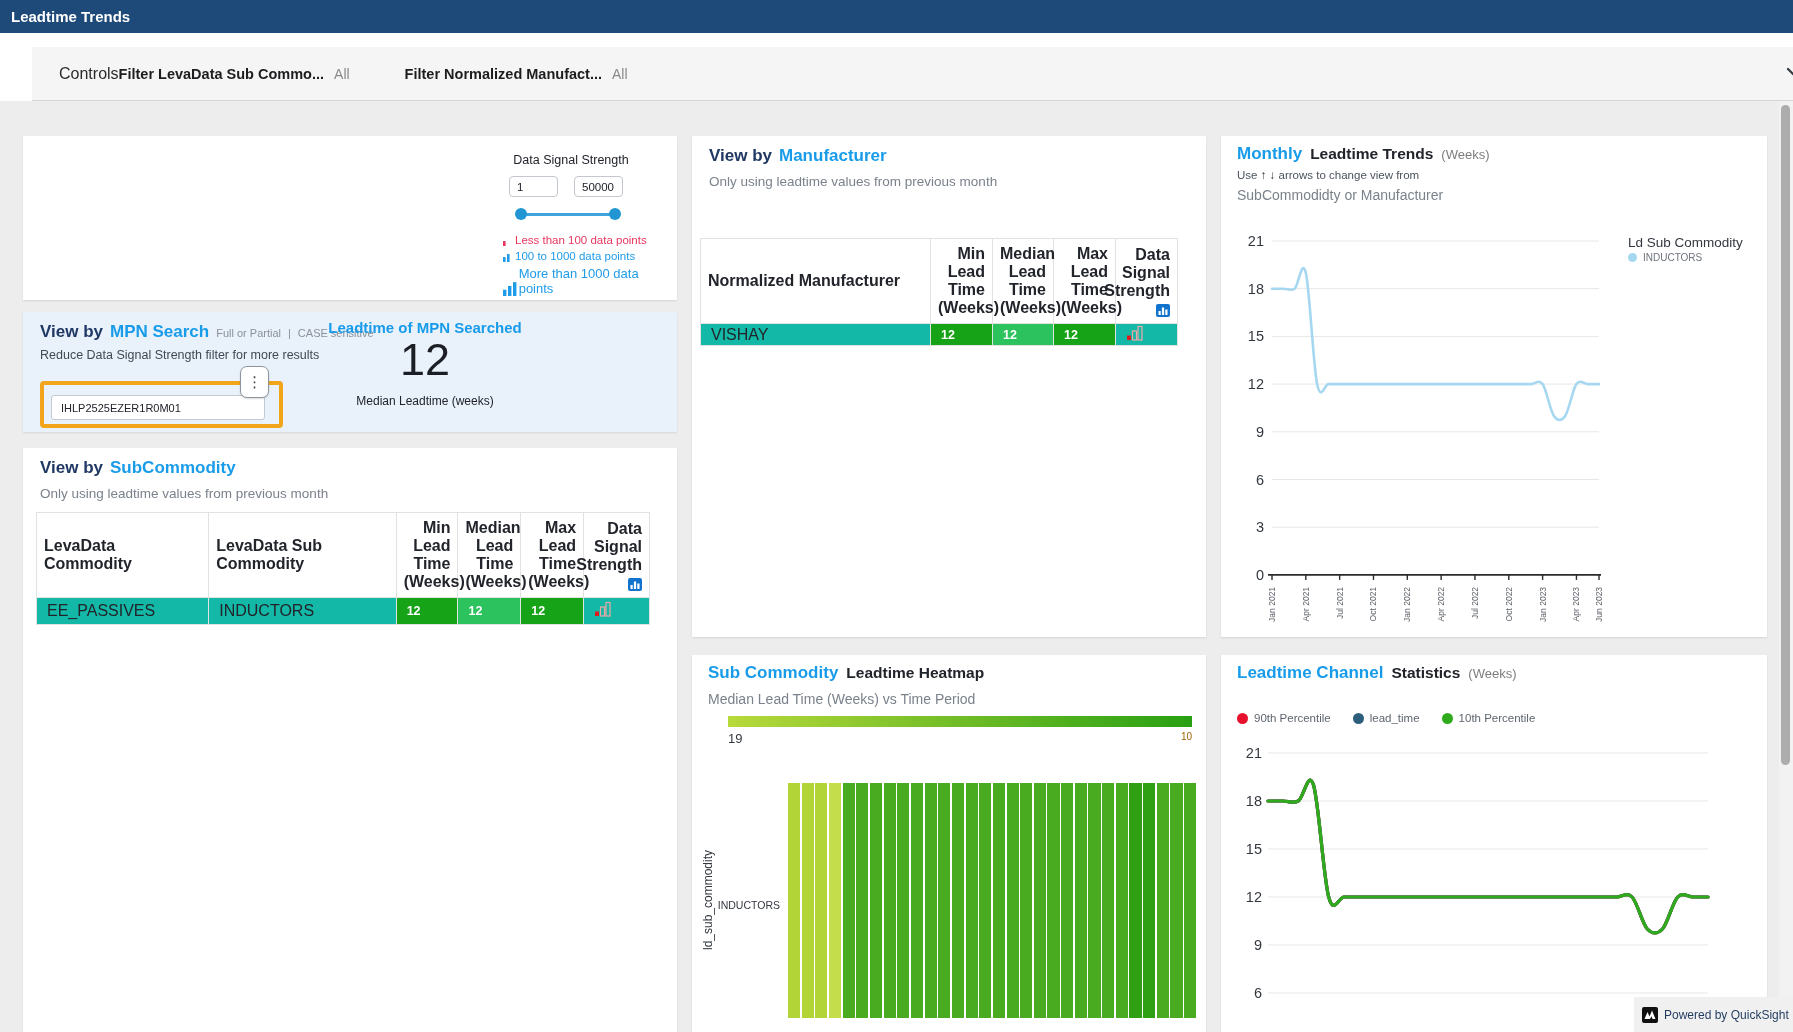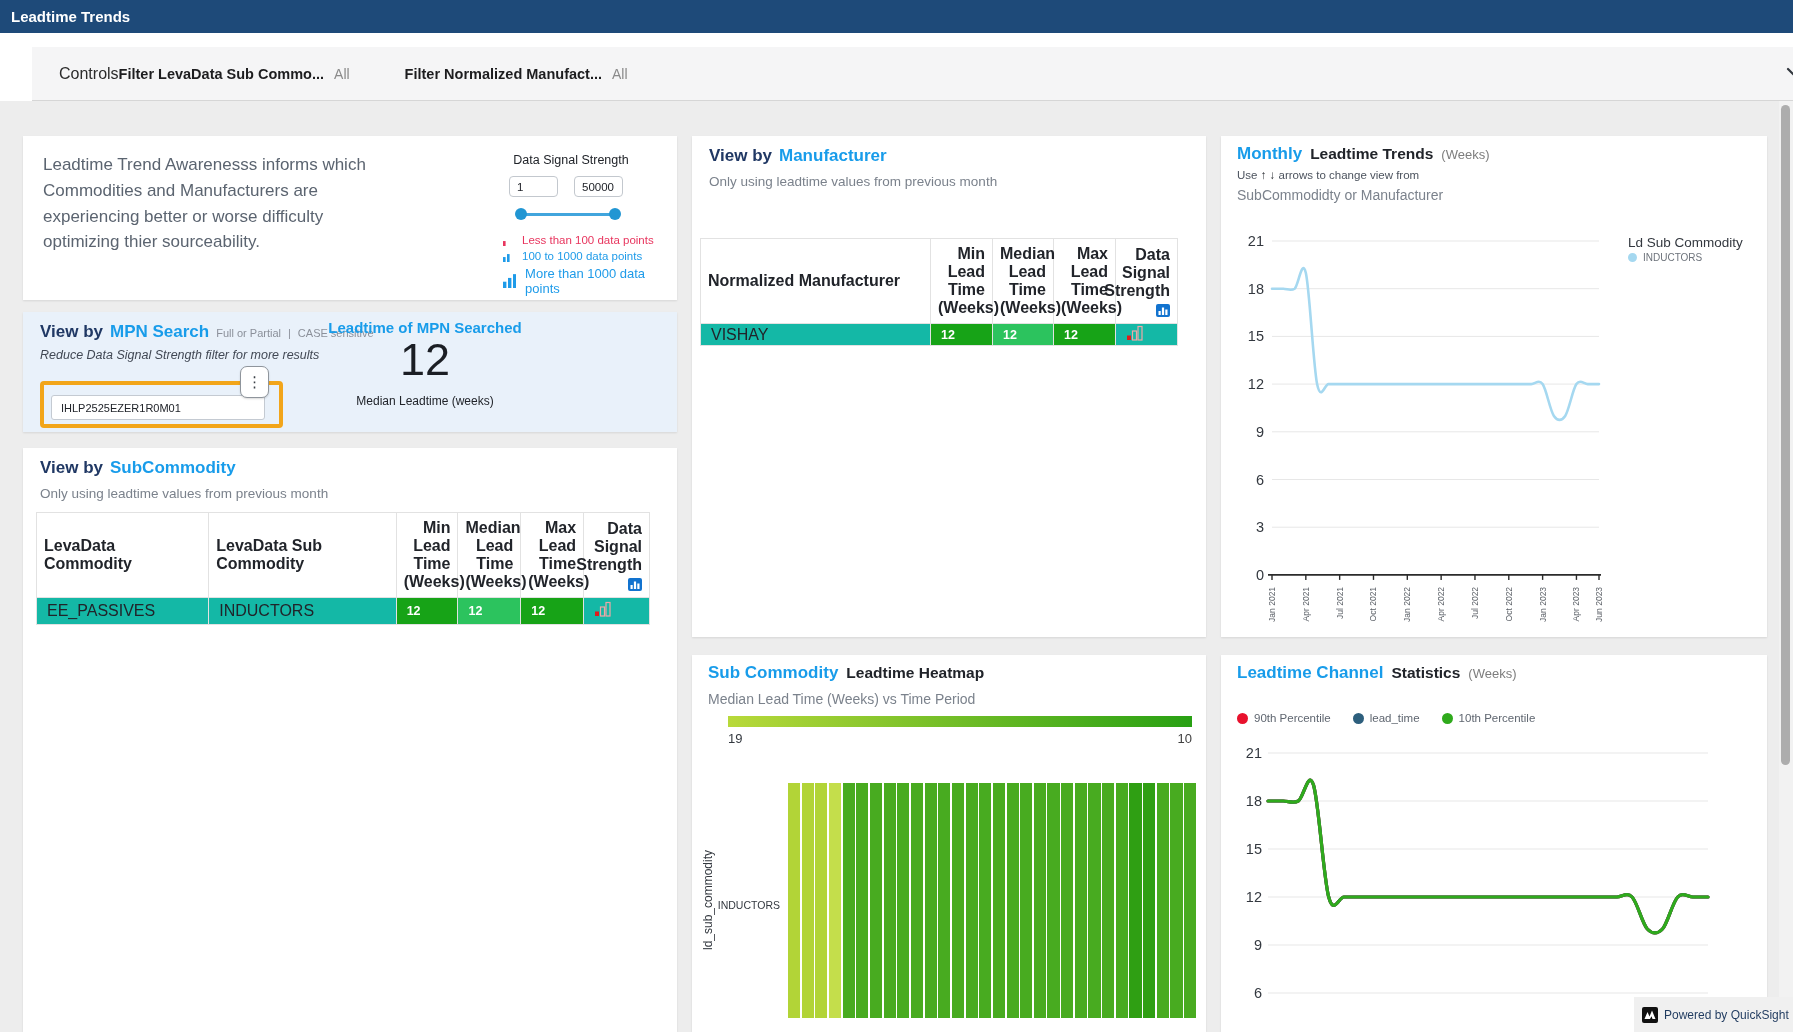--- a/index.html
+++ b/index.html
@@ -30,29 +30,29 @@
   .desc-text { position:absolute; left:20px; top:16px; width:340px; font-size:17px; color:#5b6470; line-height:1.52; }
   .dss { position:absolute; left:478px; top:0; width:172px; height:164px; }
   .dss-label { position:absolute; left:0px; top:17px; width:140px; text-align:center; font-size:12.5px; color:#21242a; }
   .dss-inputs { position:absolute; left:8px; top:40px; display:flex; gap:16px; }
   .dss-input { width:49px; height:21px; border:1px solid #c3c8ce; border-radius:4px; font-size:11.5px;
                padding-left:7px; color:#21242a; font-family:"Liberation Sans",sans-serif; background:#fff;}
   .dss-slider { position:absolute; left:16px; top:72px; width:102px; height:12px; }
   .dss-track { position:absolute; left:0; top:5px; width:100%; height:3px; background:#41a5dd; border-radius:2px;}
   .dss-handle { position:absolute; top:0px; width:12px; height:12px; border-radius:50%; background:#2196d3; cursor:pointer;}
   .dss-legend { position:absolute; left:2px; top:98px; }
-  .dss-leg-item { display:flex; align-items:center; gap:9px; margin-bottom:4px; }
+  .dss-leg-item { display:flex; align-items:flex-end; gap:2px; margin-bottom:4px; }
 
   
   #panel-mpn { left:23px; top:312px; width:654px; height:120px; background:#e9f1fa; }
   .viewby-line { position:absolute; left:17px; top:10px; display:flex; align-items:baseline; gap:7px; white-space:nowrap;}
   .viewby-dark { font-size:17px; font-weight:bold; color:#203864; }
   .viewby-blue { font-size:17px; font-weight:bold; color:#189cea; }
   .viewby-hint { font-size:11px; color:#8b909a; }
-  .mpn-sub { position:absolute; left:17px; top:36px; font-size:12.5px; font-style:italic; color:#414854; }
+  .mpn-sub { position:absolute; left:17px; top:36px; font-size:12.5px; color:#414854; }
   .mpn-highlight { position:absolute; left:17px; top:69px; width:243px; height:47px; border:4px solid #f2a51a; border-radius:4px; }
   .mpn-input { position:absolute; left:28px; top:83px; width:214px; height:25px; background:#fff; border:1px solid #c4cad2;
                border-radius:3px; font-size:11px; color:#21242a; padding-left:9px; font-family:"Liberation Sans",sans-serif;}
   .kebab { position:absolute; left:217px; top:54px; width:29px; height:32px; background:#fff; border:1px solid #8f959c;
            border-radius:7px; box-shadow:0 1px 2px rgba(0,0,0,0.15); display:flex; align-items:center; justify-content:center;
            font-size:15px; color:#3a3f45; cursor:pointer; letter-spacing:0; }
   .mpn-kpi { position:absolute; left:302px; top:0; width:200px; height:120px; text-align:center; }
   .mpn-kpi-title { margin-top:7px; font-size:15px; font-weight:bold; color:#189cea; }
   .mpn-kpi-value { margin-top:1px; font-size:45px; color:#1b1e24; line-height:1.0; }
   .mpn-kpi-caption { margin-top:12px; font-size:12px; color:#21242a; }
@@ -81,21 +81,21 @@
   .legend-title { position:absolute; left:407px; top:99px; font-size:13.5px; color:#33383f; }
   .legend-item { position:absolute; left:407px; top:116px; display:flex; align-items:center; gap:6px; }
   .legend-dot { width:9px; height:9px; border-radius:50%; }
   .legend-label { font-size:10px; color:#6d737b; }
 
   
   #panel-heat { left:692px; top:655px; width:514px; height:377px; }
   .heat-sub { position:absolute; left:16px; top:36px; font-size:14px; color:#7b828c; }
   .heat-gradient { position:absolute; left:36px; top:61px; width:464px; height:11px; }
   .heat-scale-l { position:absolute; left:36px; top:76px; font-size:13px; color:#33383f; }
-  .heat-scale-r { position:absolute; right:14px; top:76px; font-size:13px; color:#404040; }
+  .heat-scale-r { position:absolute; right:14px; top:76px; font-size:10px; color:#a16207; }
   .heat-ylab { position:absolute; left:-44px; top:238px; width:120px; text-align:center; font-size:12px; color:#33383f;
                transform:rotate(-90deg); }
   .heat-rowlab { position:absolute; left:22px; top:244px; width:66px; text-align:right; font-size:10.5px; color:#33383f; }
   .heat-cells { position:absolute; left:96px; top:128px; width:408px; height:235px; display:flex; gap:1.5px; }
   .heat-cell { flex:1; }
 
   
   #panel-channel { left:1221px; top:655px; width:546px; height:377px; }
   .chan-legend { position:absolute; left:16px; top:57px; display:flex; gap:22px; align-items:center; }
   .chan-leg-item { display:flex; align-items:center; gap:6px; }
@@ -133,21 +133,20 @@
     <div class="chevron">
       <svg width="22" height="16" viewBox="0 0 22 16">
           <polyline points="3,4 11,12 19,4" fill="none" stroke="#33383f" stroke-width="2.2" stroke-linecap="round" stroke-linejoin="round"></polyline>
         </svg>
     </div>
   </div>
 
   <div class="main-bg"></div>
 
   <section class="panel" id="panel-desc">
-    <div class="desc-text">Leadtime Trend Awarenesss informs which Commodities and Manufacturers are experiencing better or worse difficulty optimizing thier sourceability.</div>
     <div class="dss">
       <div class="dss-label">Data Signal Strength</div>
       <div class="dss-inputs">
         <input class="dss-input" value="1" style="">
         <input class="dss-input" value="50000" style="">
       </div>
       <div class="dss-slider">
         <div class="dss-track"></div>
         <div class="dss-handle" style="left:-2px"></div>
         <div class="dss-handle" style="right:-2px"></div>

